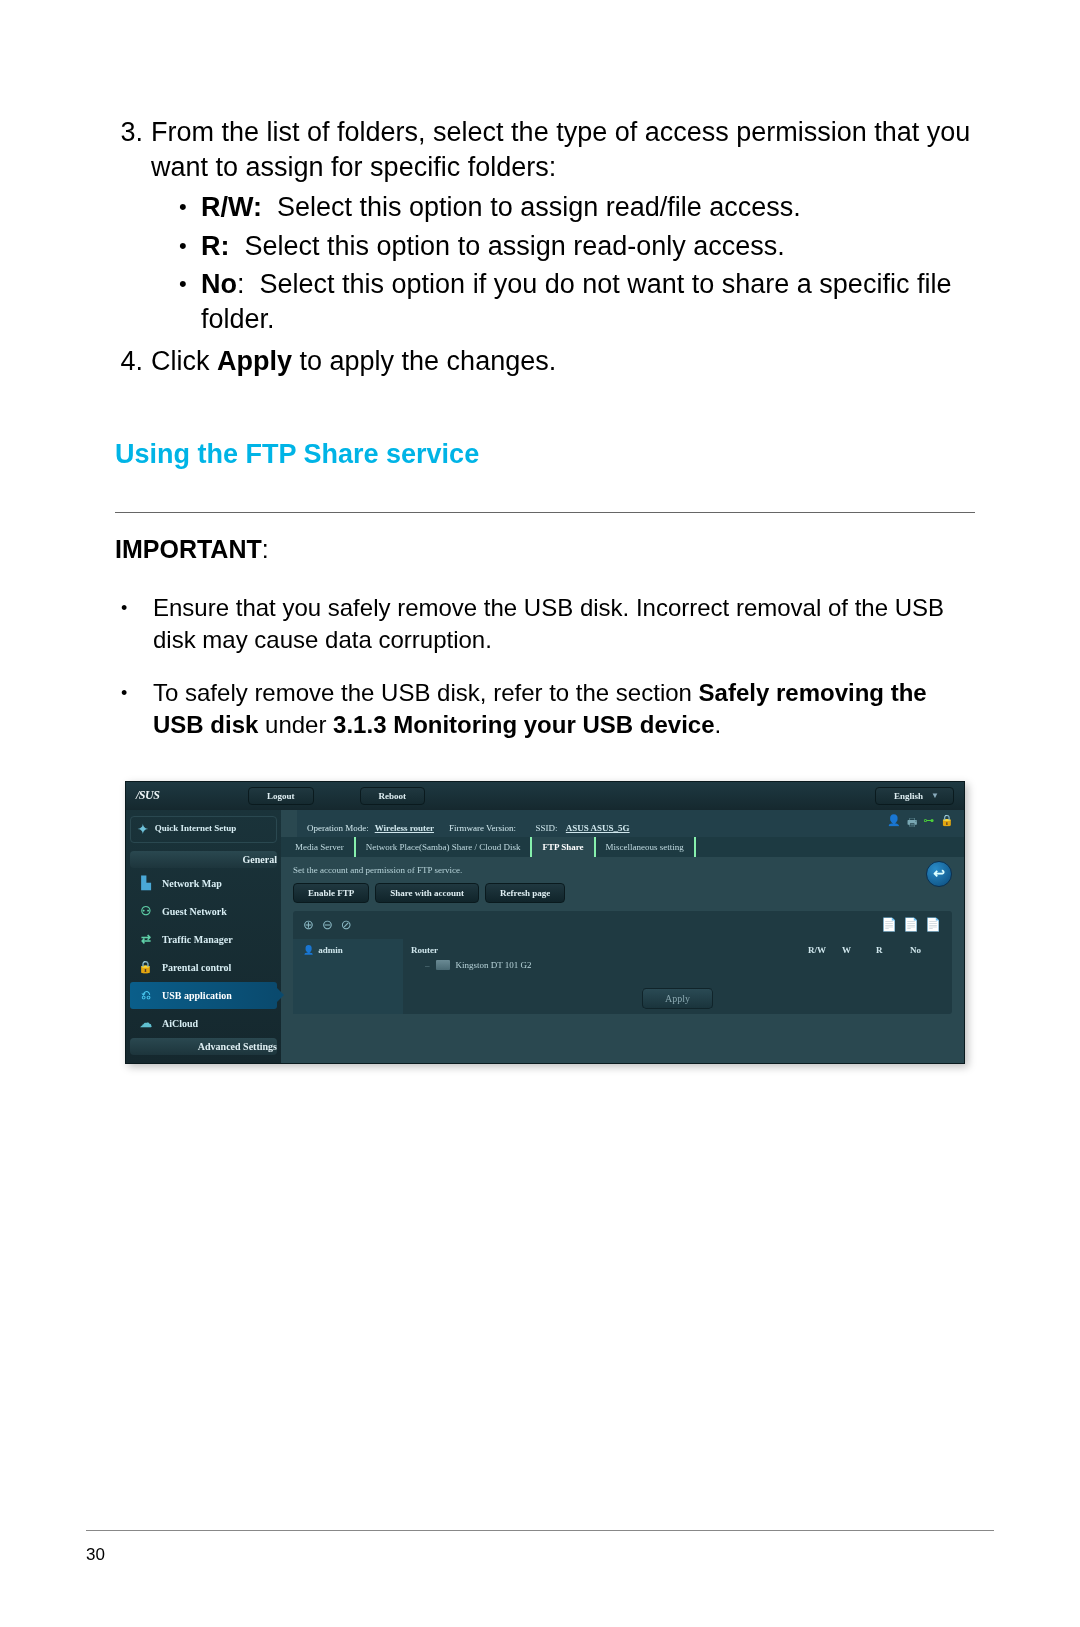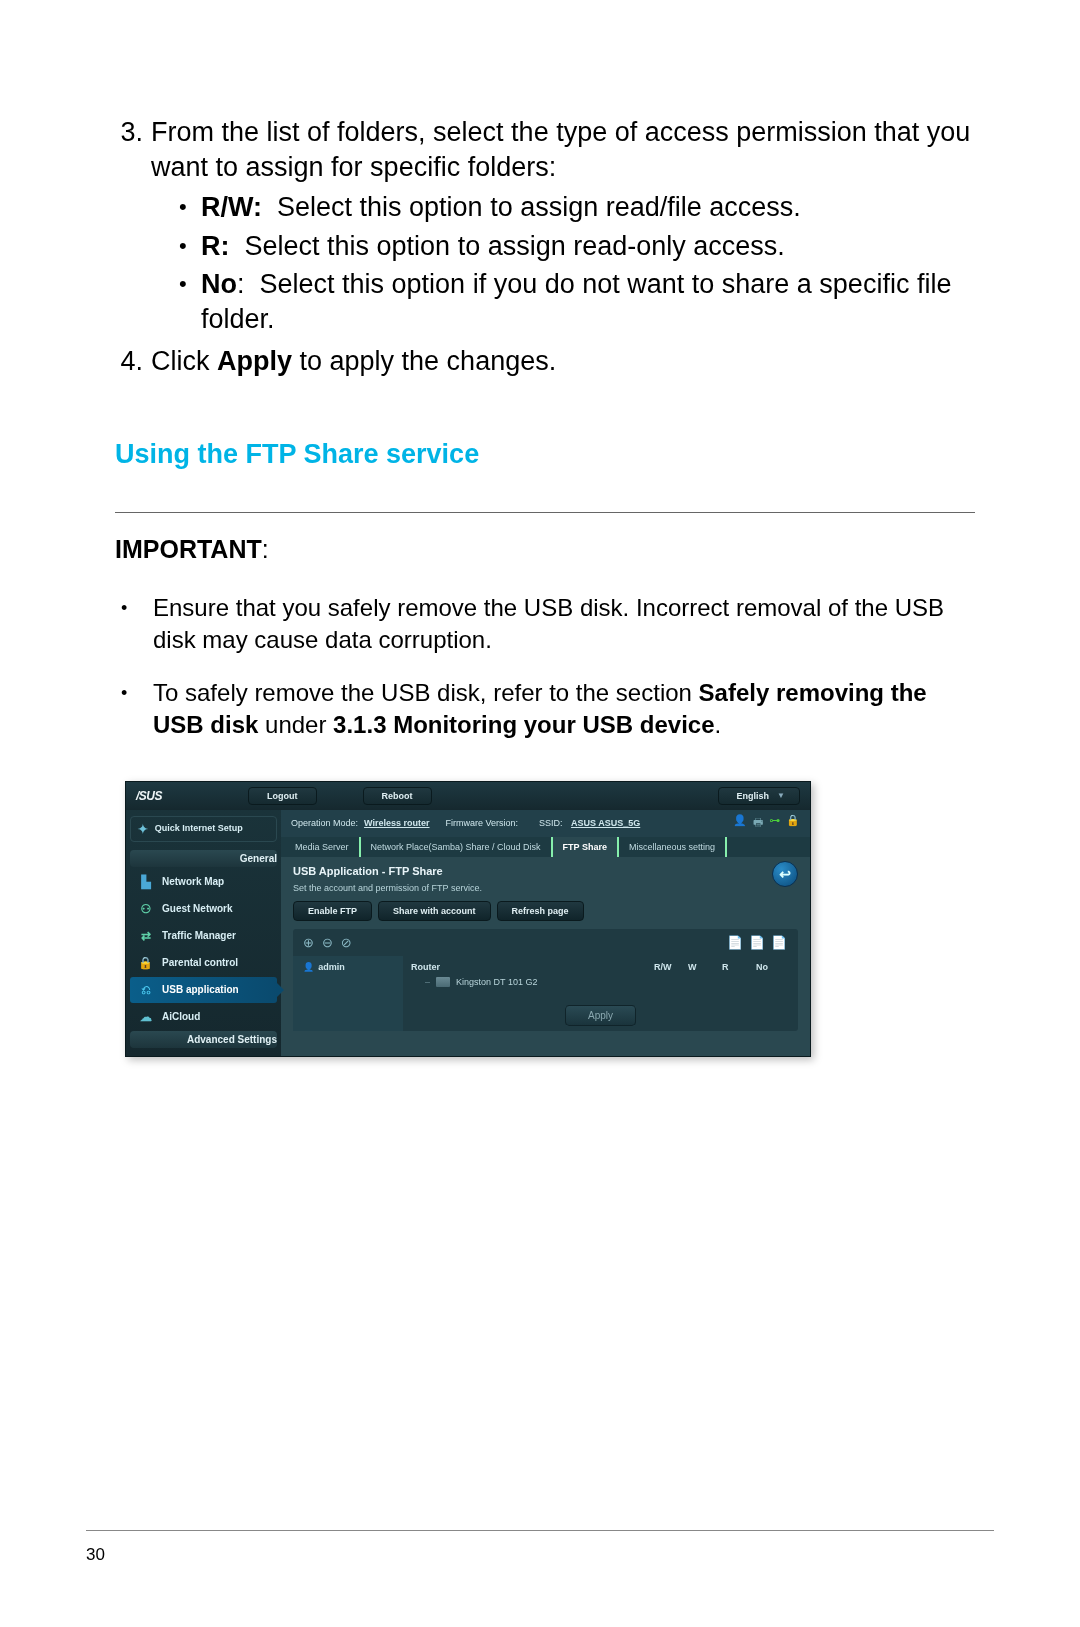--- a/index.html
+++ b/index.html
@@ -76,25 +76,25 @@
     flex-shrink: 0;
     padding-left: 6px;
     font-size: 18px;
     line-height: 1.8;
   }
   .imp-body { flex: 1; }
 
   
   .figure {
     margin: 40px 10px 0 10px;
-    width: 686px;
+    width: 840px;
     background: #1a3840;
     border: 1px solid #0a1a1e;
     box-shadow: 3px 3px 8px rgba(0,0,0,0.25);
-    font-family: Liberation Sans, sans-serif;
+    font-family: Liberation Serif, serif;
     color: #cde;
     font-size: 10px;
   }
   .fig-header {
     display: flex;
     align-items: center;
     height: 28px;
     background: linear-gradient(#1e3942, #15282e);
     padding: 0 10px;
     gap: 8px;
@@ -189,26 +189,27 @@
   .nav-icon.lock { color: #3ad8c8; }
   .nav-icon.usb { color: #4ac8f0; }
   .nav-icon.cloud { color: #60c0d0; }
   .main {
     flex: 1;
     background: #2a4850;
     padding: 0;
   }
   .info-row {
     display: flex;
-    align-items: center;
+    align-items: flex-end;
     padding: 4px 10px;
     font-size: 9px;
     color: #cfe6ec;
     gap: 6px;
     background: #22404a;
+    margin-left: 16px;
   }
   .info-row .underline { text-decoration: underline; font-weight: 700; }
   .status-icons { margin-left: auto; display: flex; gap: 6px; font-size: 11px; }
   .ico-user { color: #6dd05a; }
   .ico-usb { color: #4cd03a; }
   .ico-other { color: #7aa8b4; }
   .tabs {
     display: flex;
     background: #1d3a42;
     padding: 0 4px;
@@ -460,21 +461,20 @@
         <div class="tabs">
           <div class="tab">Media Server</div>
           <div class="tab">Network Place(Samba) Share / Cloud Disk</div>
           <div class="tab active">FTP Share</div>
           <div class="tab">Miscellaneous setting</div>
         </div>
         <div class="panel">
           <div class="round-btn">
             <span>↩</span>
           </div>
-          <div class="panel-title">USB Application - FTP Share</div>
           <div class="panel-sub">Set the account and permission of FTP service.</div>
           <div class="action-row">
             <div class="act-btn">Enable FTP</div>
             <div class="act-btn">Share with account</div>
             <div class="act-btn">Refresh page</div>
           </div>
           <div class="grid-area">
             <div class="tool-row">
               <span>⊕</span>
               <span>⊖</span>

